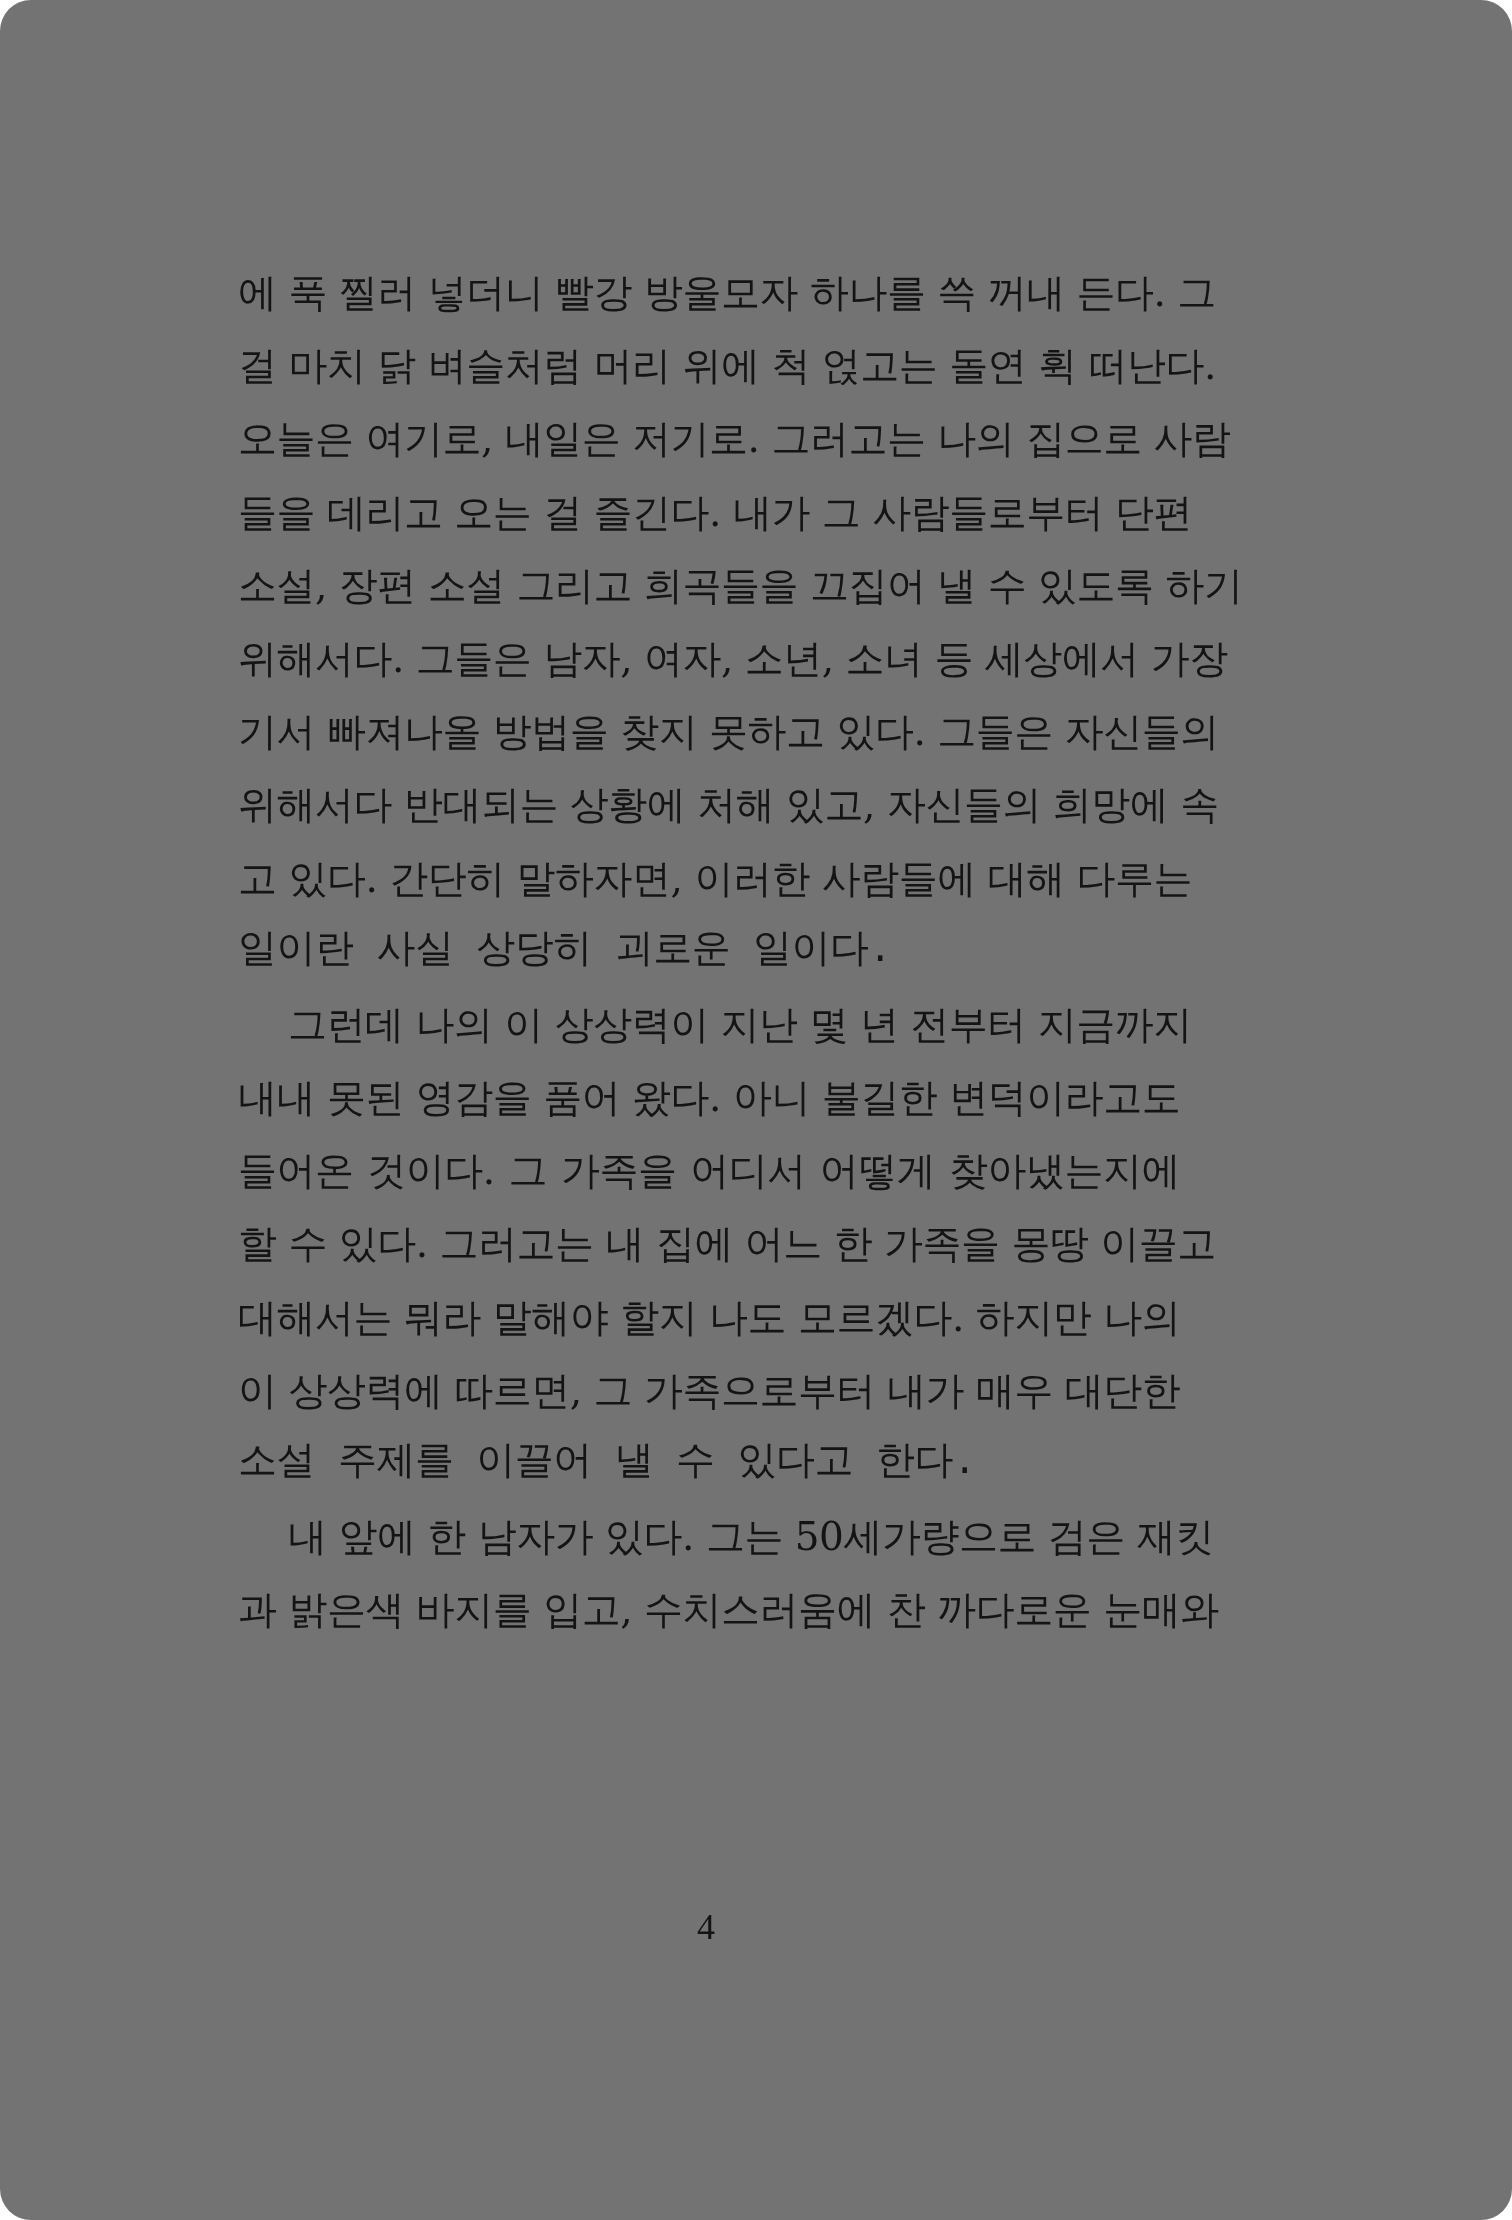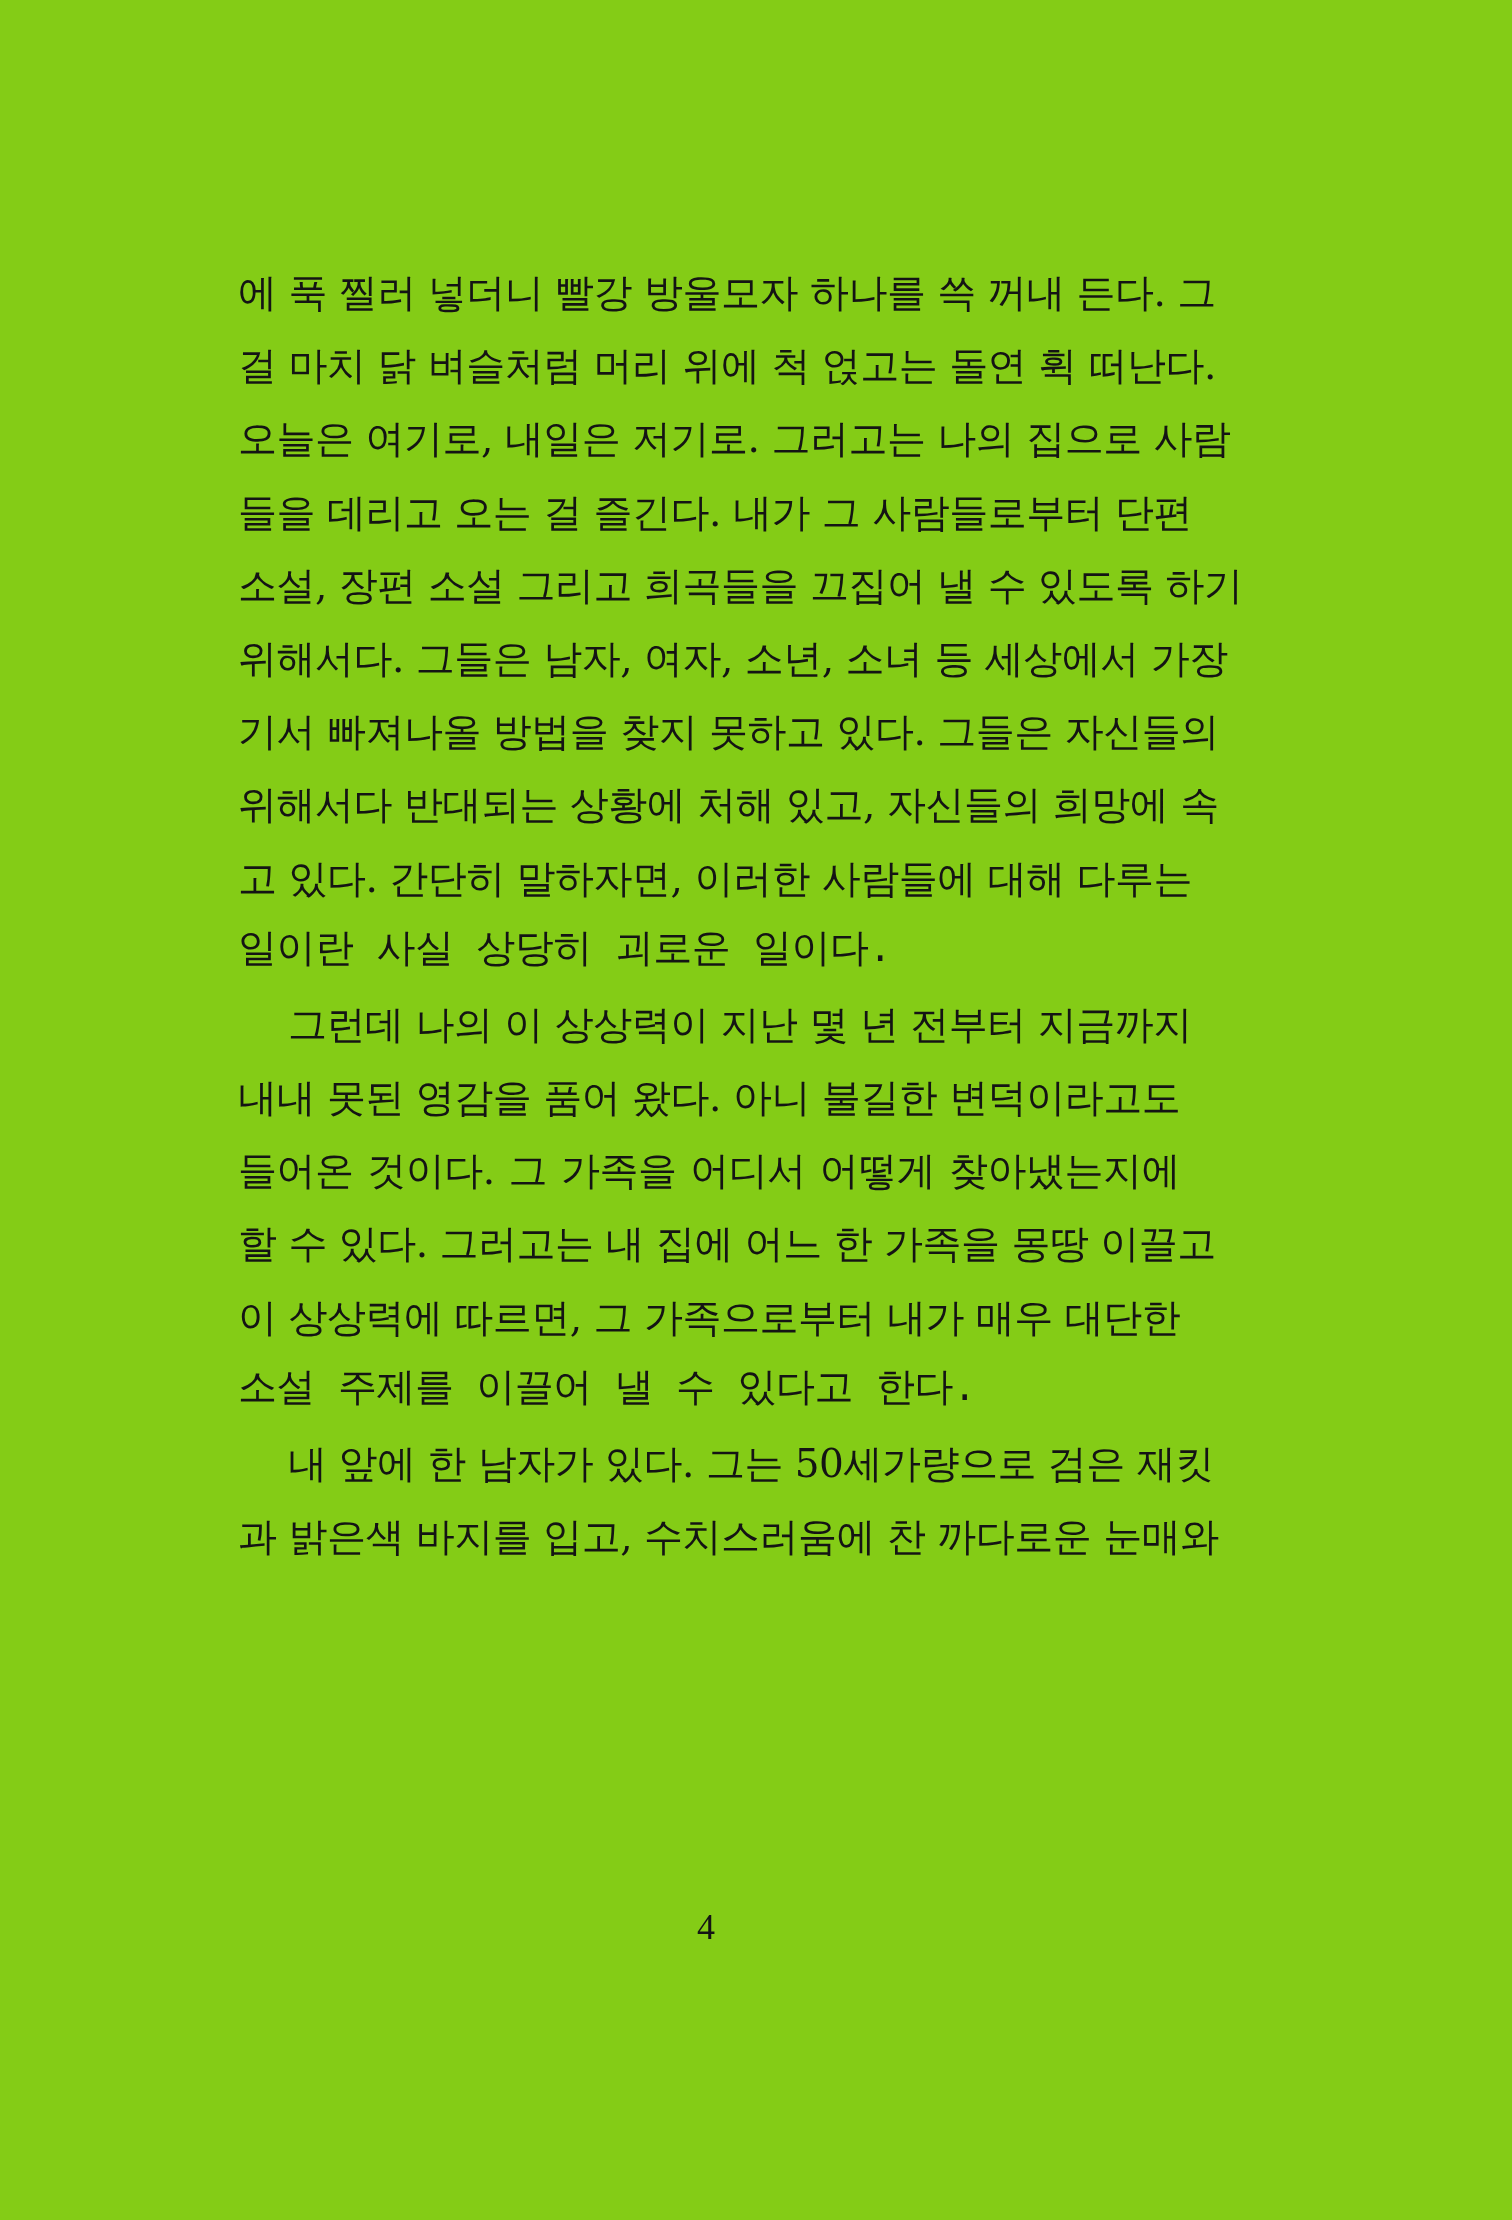--- a/index.html
+++ b/index.html
@@ -14,21 +14,22 @@
       overflow: hidden;
       color: #141414;
       font-family: "DejaVu Serif", "Liberation Serif", serif;
     }
     .page {
       position: absolute;
       left: 0;
       top: 0;
       width: 1512px;
       height: 2220px;
-      background: #84cc16;
+      background: #737373;
+      border-radius: 31px;
     }
     .text-block {
       position: absolute;
       left: 238px;
       top: 256px;
       width: 942px;
     }
     .line {
       display: block;
       height: 73.2px;
@@ -74,20 +75,21 @@
       <span class="line">위해서다 반대되는 상황에 처해 있고, 자신들의 희망에 속</span>
       <span class="line">고 있다. 간단히 말하자면, 이러한 사람들에 대해 다루는</span>
       <span class="line last">일이란 사실 상당히 괴로운 일이다.</span>
     </div>
 
     <div>
       <span class="line indent">그런데 나의 이 상상력이 지난 몇 년 전부터 지금까지</span>
       <span class="line">내내 못된 영감을 품어 왔다. 아니 불길한 변덕이라고도</span>
       <span class="line">들어온 것이다. 그 가족을 어디서 어떻게 찾아냈는지에</span>
       <span class="line">할 수 있다. 그러고는 내 집에 어느 한 가족을 몽땅 이끌고</span>
+      <span class="line">대해서는 뭐라 말해야 할지 나도 모르겠다. 하지만 나의</span>
       <span class="line">이 상상력에 따르면, 그 가족으로부터 내가 매우 대단한</span>
       <span class="line last">소설 주제를 이끌어 낼 수 있다고 한다.</span>
     </div>
 
     <div>
       <span class="line indent">내 앞에 한 남자가 있다. 그는 50세가량으로 검은 재킷</span>
       <span class="line">과 밝은색 바지를 입고, 수치스러움에 찬 까다로운 눈매와</span>
     </div>
 
   </div>

